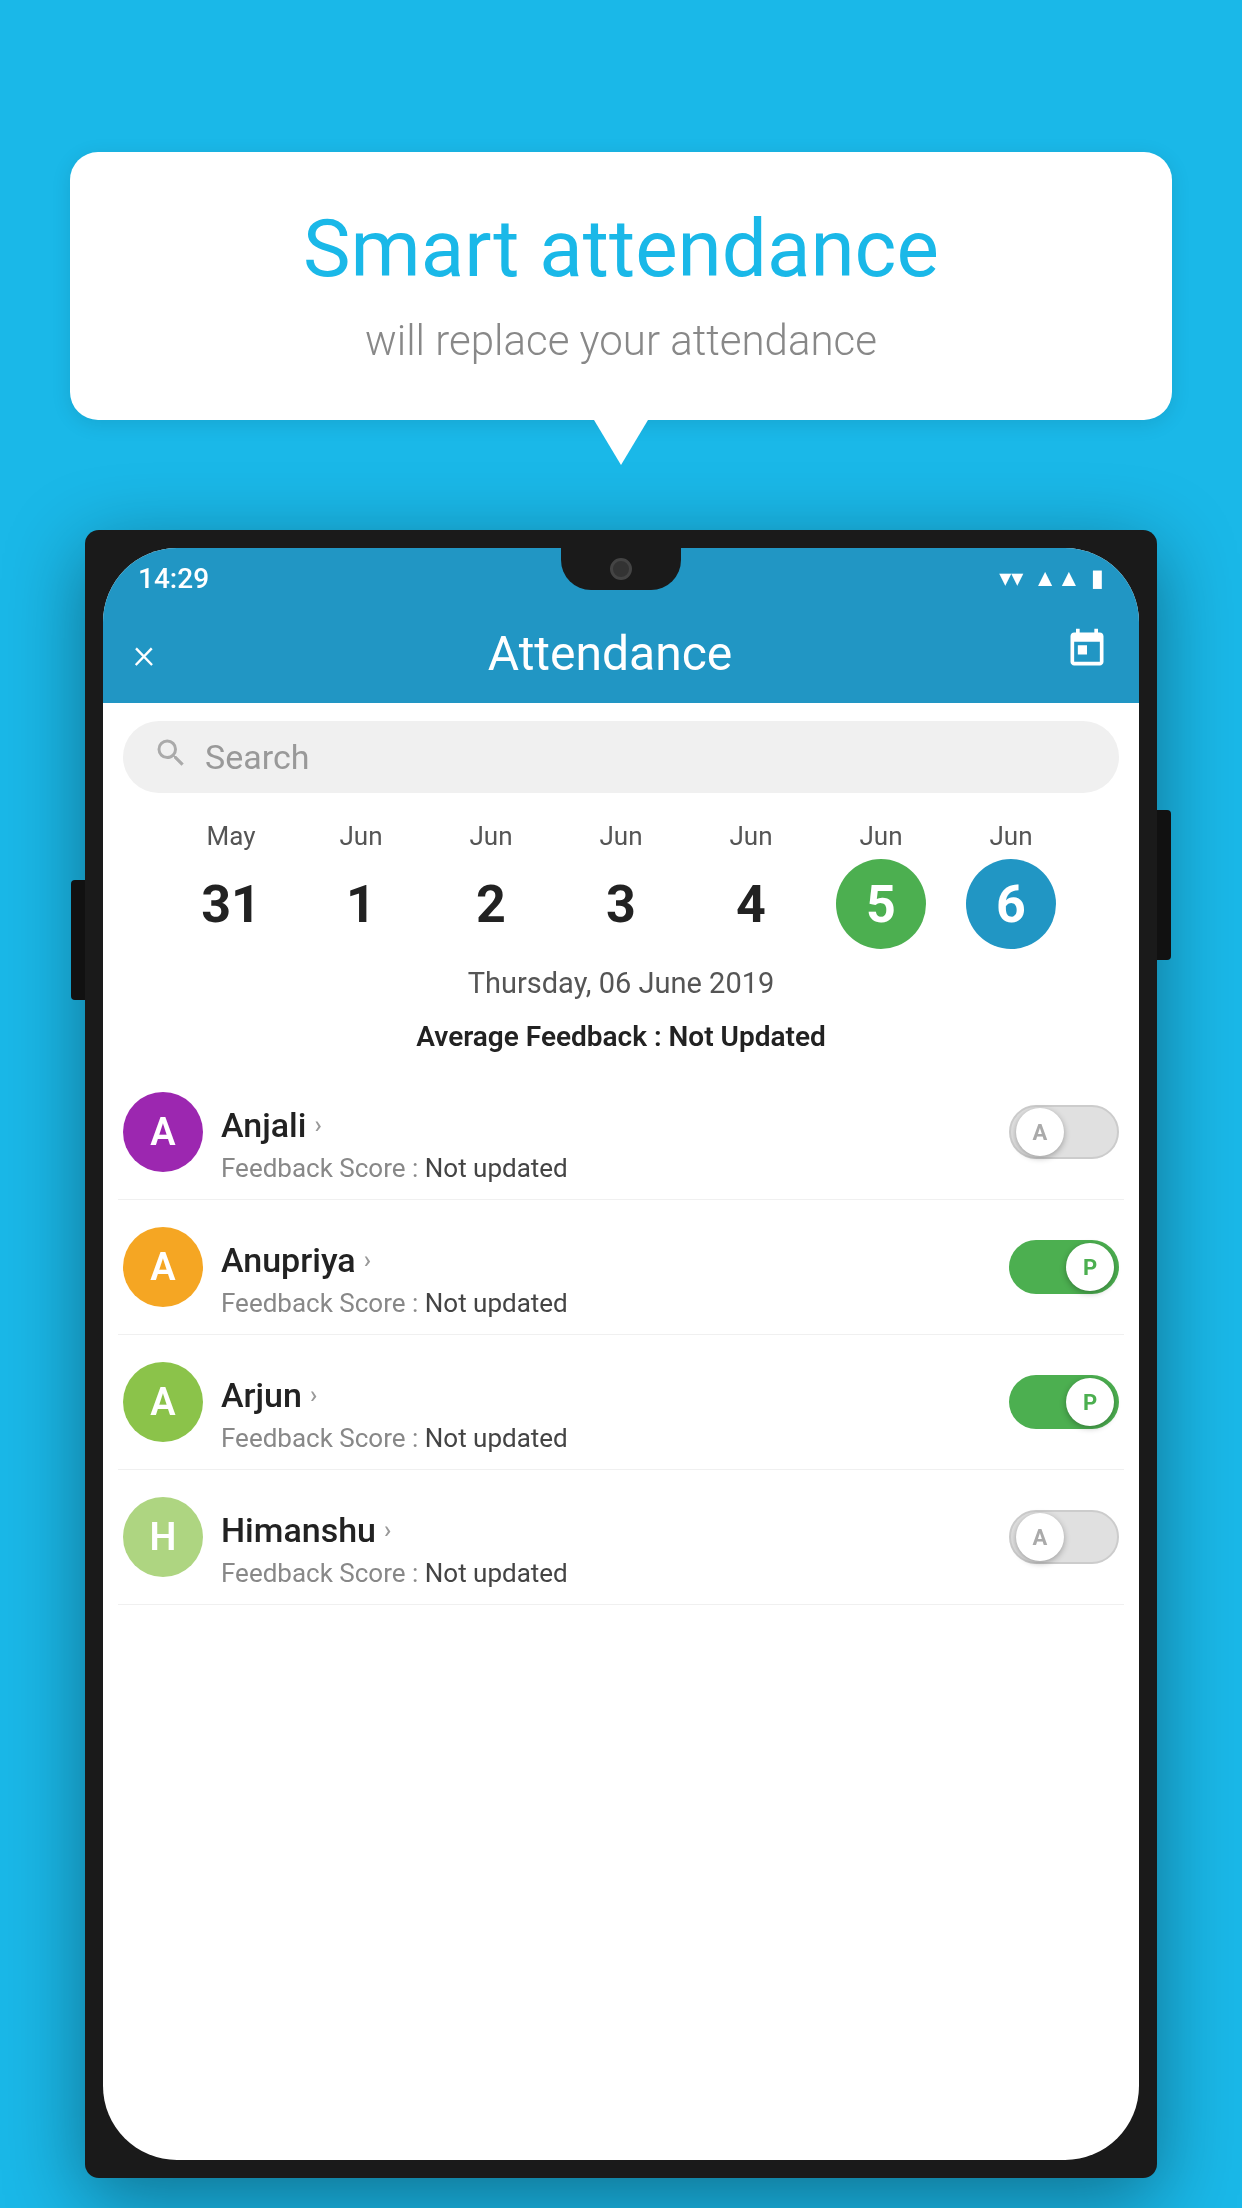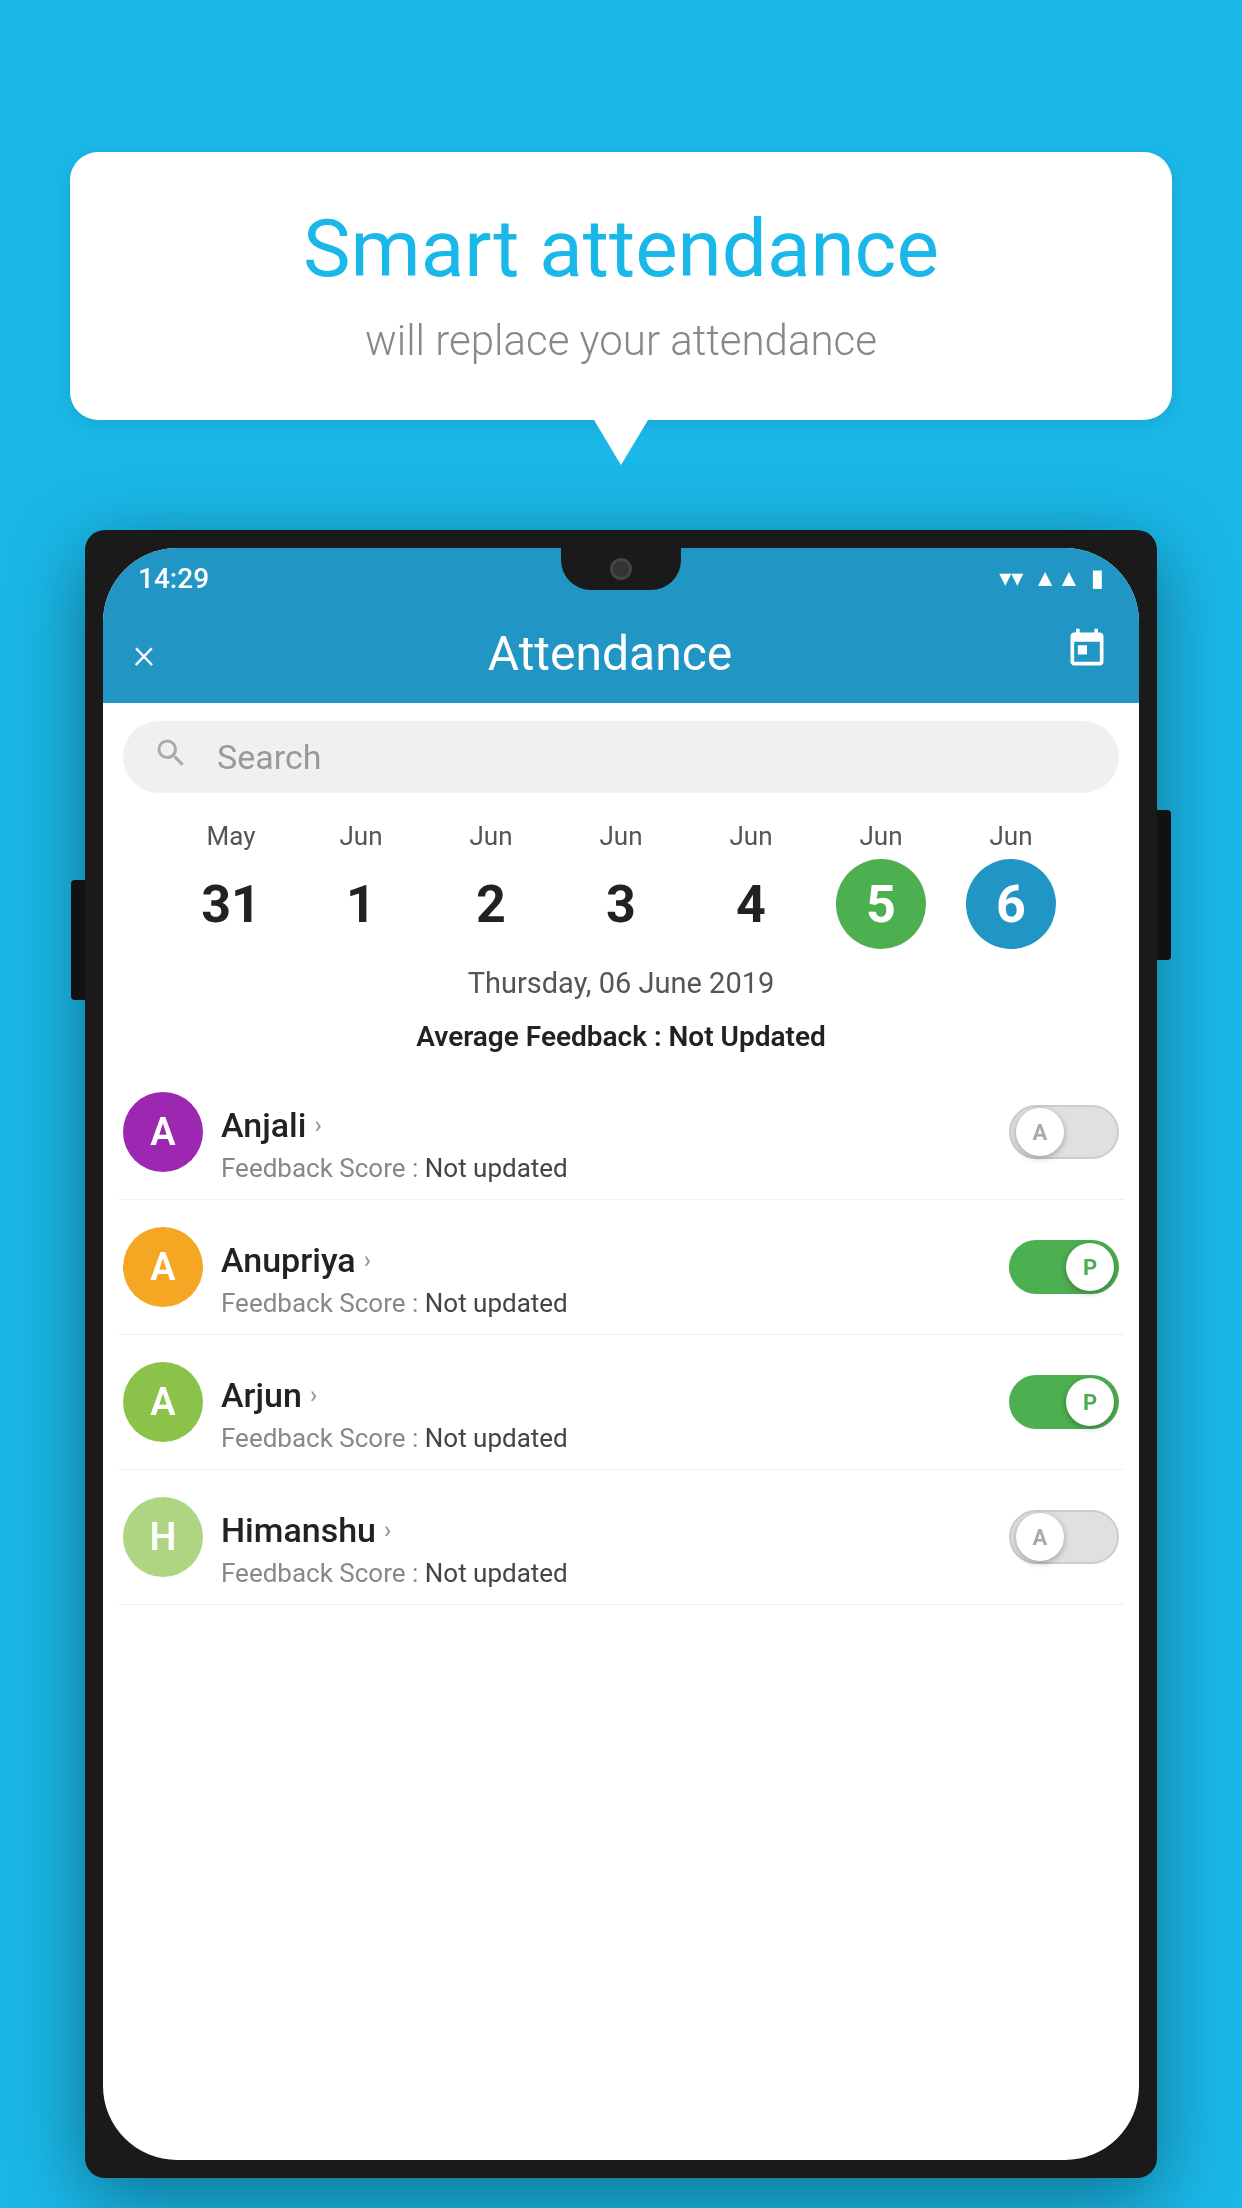--- a/index.html
+++ b/index.html
@@ -48,21 +48,21 @@
     }
 
     
     .phone-frame {
       position: absolute;
       top: 530px;
       left: 85px;
       right: 85px;
       bottom: 30px;
       background: #1a1a1a;
-      border-radius: 20px;
+      border-radius: 14px;
       box-shadow: 0 20px 80px rgba(0,0,0,0.4);
     }
     
     .phone-frame::before {
       content: '';
       position: absolute;
       left: -14px;
       top: 350px;
       width: 14px;
       height: 120px;
@@ -168,21 +168,21 @@
 
     
     .search-bar {
       margin: 18px 20px;
       background: #f0f0f0;
       border-radius: 40px;
       height: 72px;
       display: flex;
       align-items: center;
       padding: 0 30px;
-      gap: 28px;
+      gap: 16px;
     }
     .search-icon-svg {
       color: #aaa;
       font-size: 34px;
     }
     .search-input-text {
       font-size: 34px;
       color: #999;
     }
 

